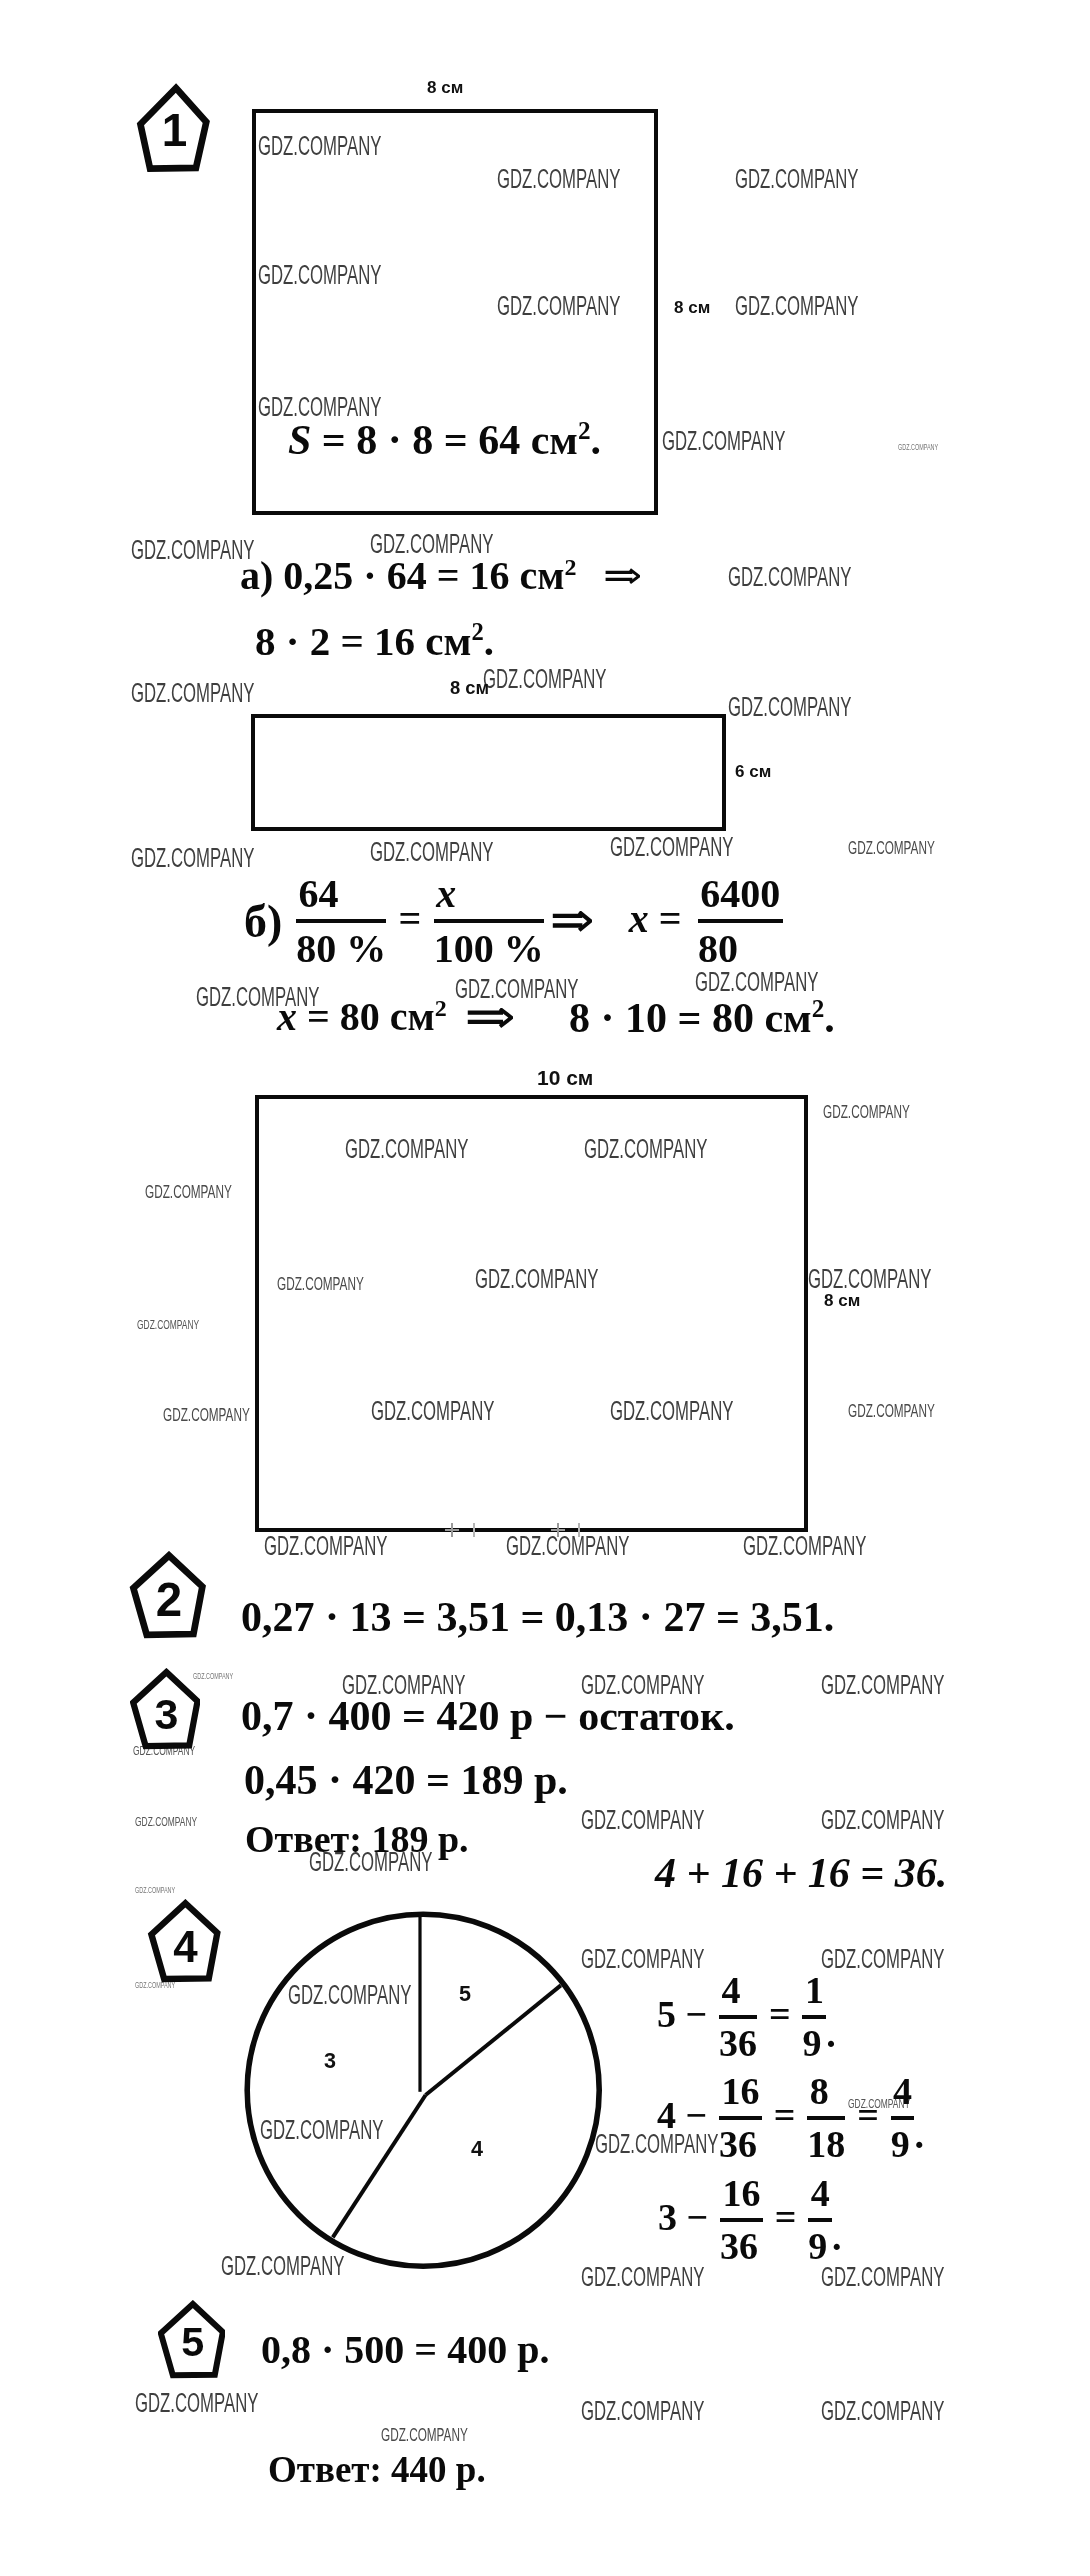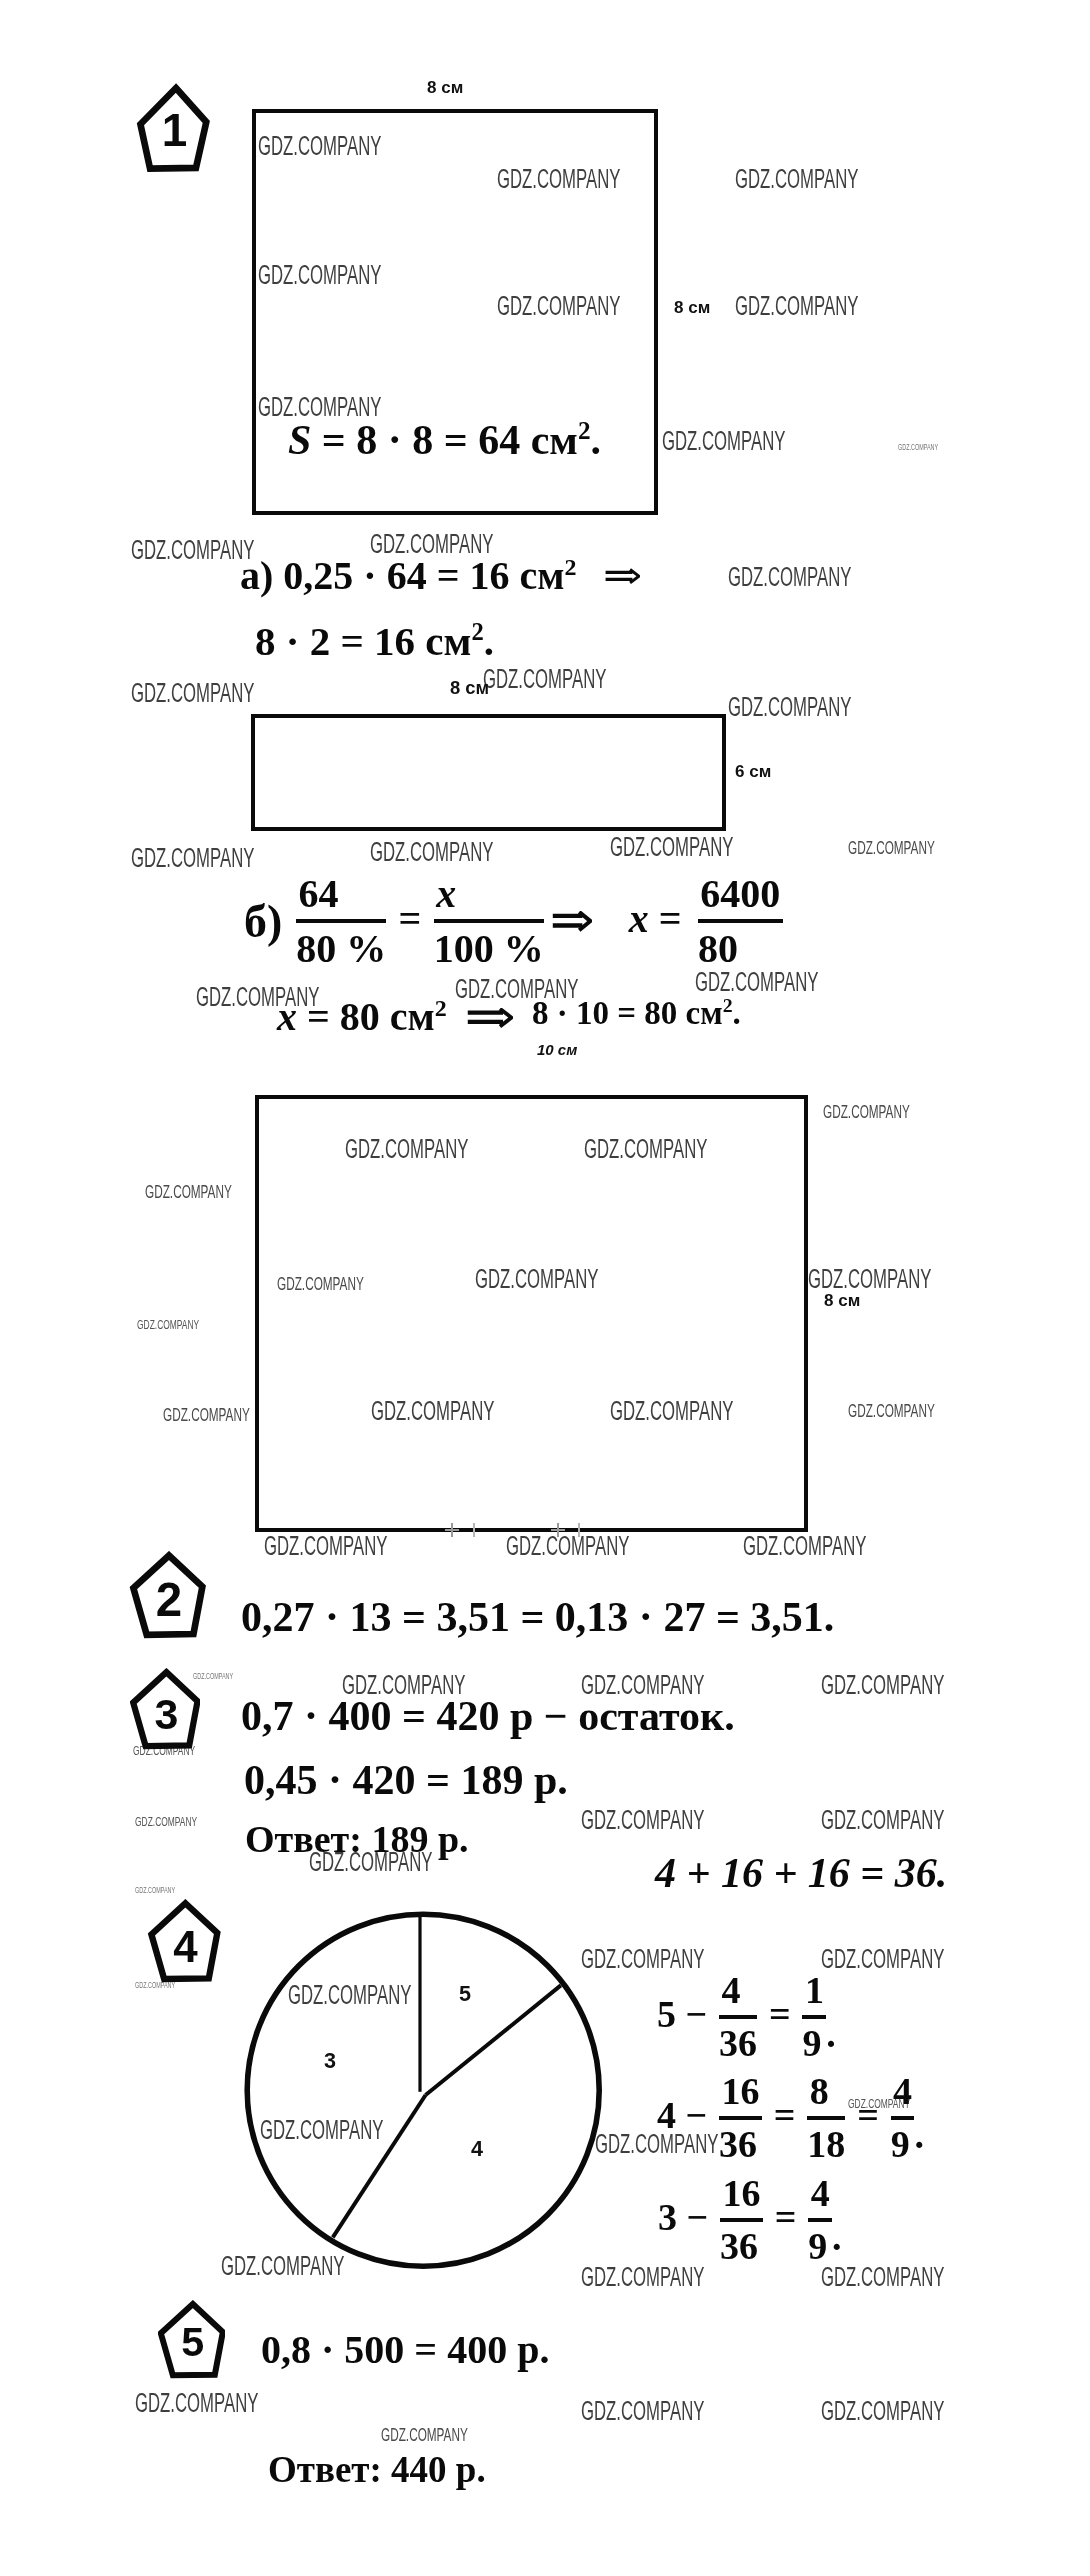--- a/index.html
+++ b/index.html
@@ -141,23 +141,23 @@
       </span>
 </div>
 
 <div class="math" style="left:277px;top:996px;font-size:40px;"><span class="it">x</span> = 80 см<sup>2</sup></div>
 
 <svg style="position:absolute;left:467px;top:1008px" width="46" height="20" viewBox="0 0 60 26">
       <path d="M1,6 H47 M1,18 H47" stroke="#0a0a0a" stroke-width="5.5" fill="none"></path>
       <path d="M43,1 L58,12.5 L43,24" stroke="#0a0a0a" stroke-width="5" fill="none" stroke-linejoin="miter"></path>
     </svg>
 
-<div class="math" style="left:532px;top:996px;font-size:33px;">8 · 10 = 80 см<sup>2</sup>.</div>
-
-<div class="lbl" style="left:537px;top:1042px;font-size:15px;font-style:italic;">10 см</div>
+<div class="math" style="left:569px;top:996px;font-size:42px;">8 · 10 = 80 см<sup>2</sup>.</div>
+
+<div class="lbl" style="left:537px;top:1067px;font-size:21px;">10 см</div>
 
 <div style="position:absolute;left:255px;top:1095px;width:545px;height:429px;border:4px solid #0a0a0a;"></div>
 
 <div style="position:absolute;left:445px;top:1529px;width:13.6px;height:2.4px;background:#9a9a9a;"></div>
 <div style="position:absolute;left:451px;top:1523px;width:2.4px;height:13.6px;background:#9a9a9a;"></div>
 <div style="position:absolute;left:473px;top:1523px;width:1.6px;height:13.6px;background:#b5b5b5;"></div>
 <div style="position:absolute;left:551px;top:1529px;width:13.6px;height:2.4px;background:#9a9a9a;"></div>
 <div style="position:absolute;left:557px;top:1523px;width:2.4px;height:13.6px;background:#9a9a9a;"></div>
 <div style="position:absolute;left:578px;top:1523px;width:1.6px;height:13.6px;background:#b5b5b5;"></div>
 

